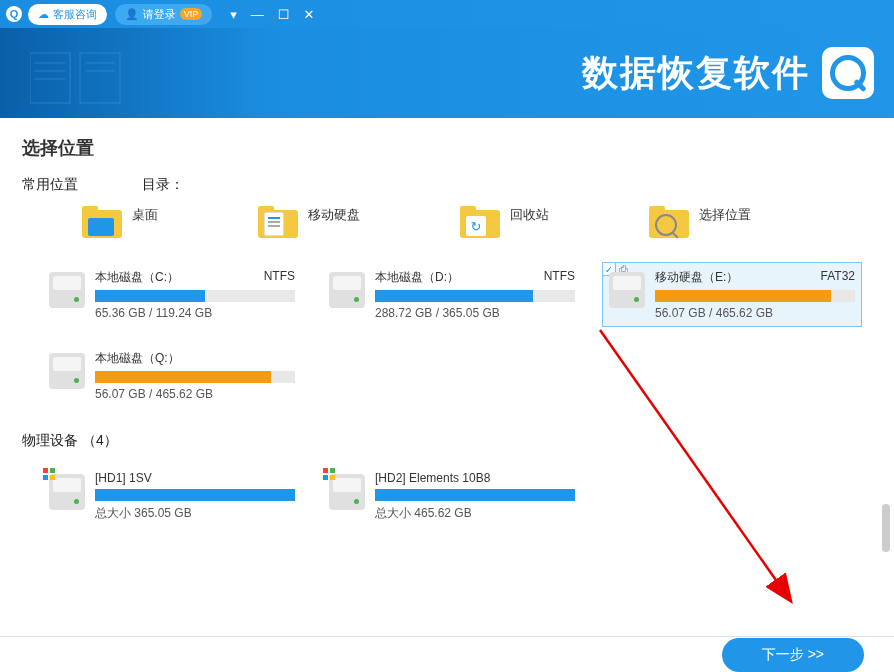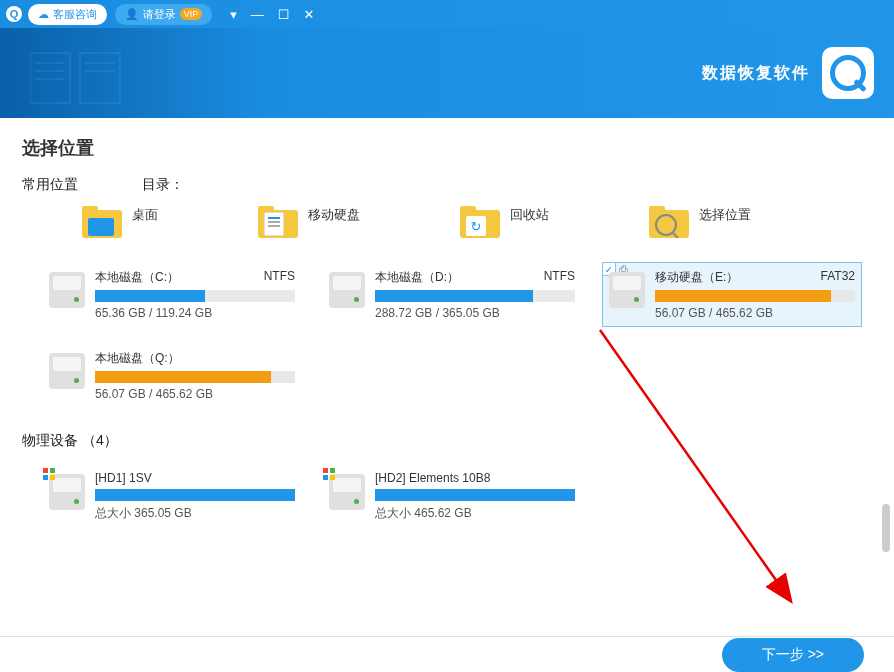--- a/index.html
+++ b/index.html
@@ -10,21 +10,21 @@
     .titlebar .title { flex: 1; }
     .titlebar .right-buttons { display: flex; align-items: center; gap: 8px; }
     .btn-service { background: #fff; color: #2196e8; border-radius: 12px; padding: 3px 10px; display: flex; align-items: center; gap: 4px; font-size: 11px; }
     .btn-login { background: #3da9f0; color: #fff; border-radius: 12px; padding: 3px 10px; display: flex; align-items: center; gap: 4px; font-size: 11px; }
     .vip-badge { background: #f5a623; color: #fff; font-size: 9px; padding: 1px 4px; border-radius: 6px; }
     .win-controls { display: flex; gap: 14px; margin-left: 10px; font-size: 13px; }
     .win-btn { color: #fff; cursor: pointer; }
     
     .banner { height: 90px; background: linear-gradient(90deg, #0a5fa8 0%, #1a8de0 30%, #2196e8 100%); position: relative; display: flex; align-items: center; justify-content: flex-end; padding-right: 20px; overflow: hidden; }
     .banner-deco { position: absolute; left: 30px; top: 15px; opacity: 0.3; }
-    .banner-title { color: #fff; font-size: 16px; font-weight: bold; letter-spacing: 2px; margin-right: 12px; }
+    .banner-title { color: #fff; font-size: 36px; font-weight: bold; letter-spacing: 2px; margin-right: 12px; }
     .banner-logo { width: 52px; height: 52px; background: #fff; border-radius: 10px; display: flex; align-items: center; justify-content: center; }
     .banner-logo-inner { width: 36px; height: 36px; border: 5px solid #2196e8; border-radius: 50%; position: relative; }
     .banner-logo-inner::after { content: ''; position: absolute; width: 14px; height: 5px; background: #2196e8; bottom: -2px; right: -6px; transform: rotate(45deg); border-radius: 2px; }
     
     .content { padding: 18px 22px; height: calc(100% - 118px - 50px); overflow-y: auto; position: relative; }
     
     .section-title { font-size: 18px; font-weight: bold; color: #333; margin-bottom: 16px; }
     .sub-label { font-size: 14px; color: #222; margin-bottom: 12px; }
     .sub-label .dir-label { margin-left: 60px; }
     

